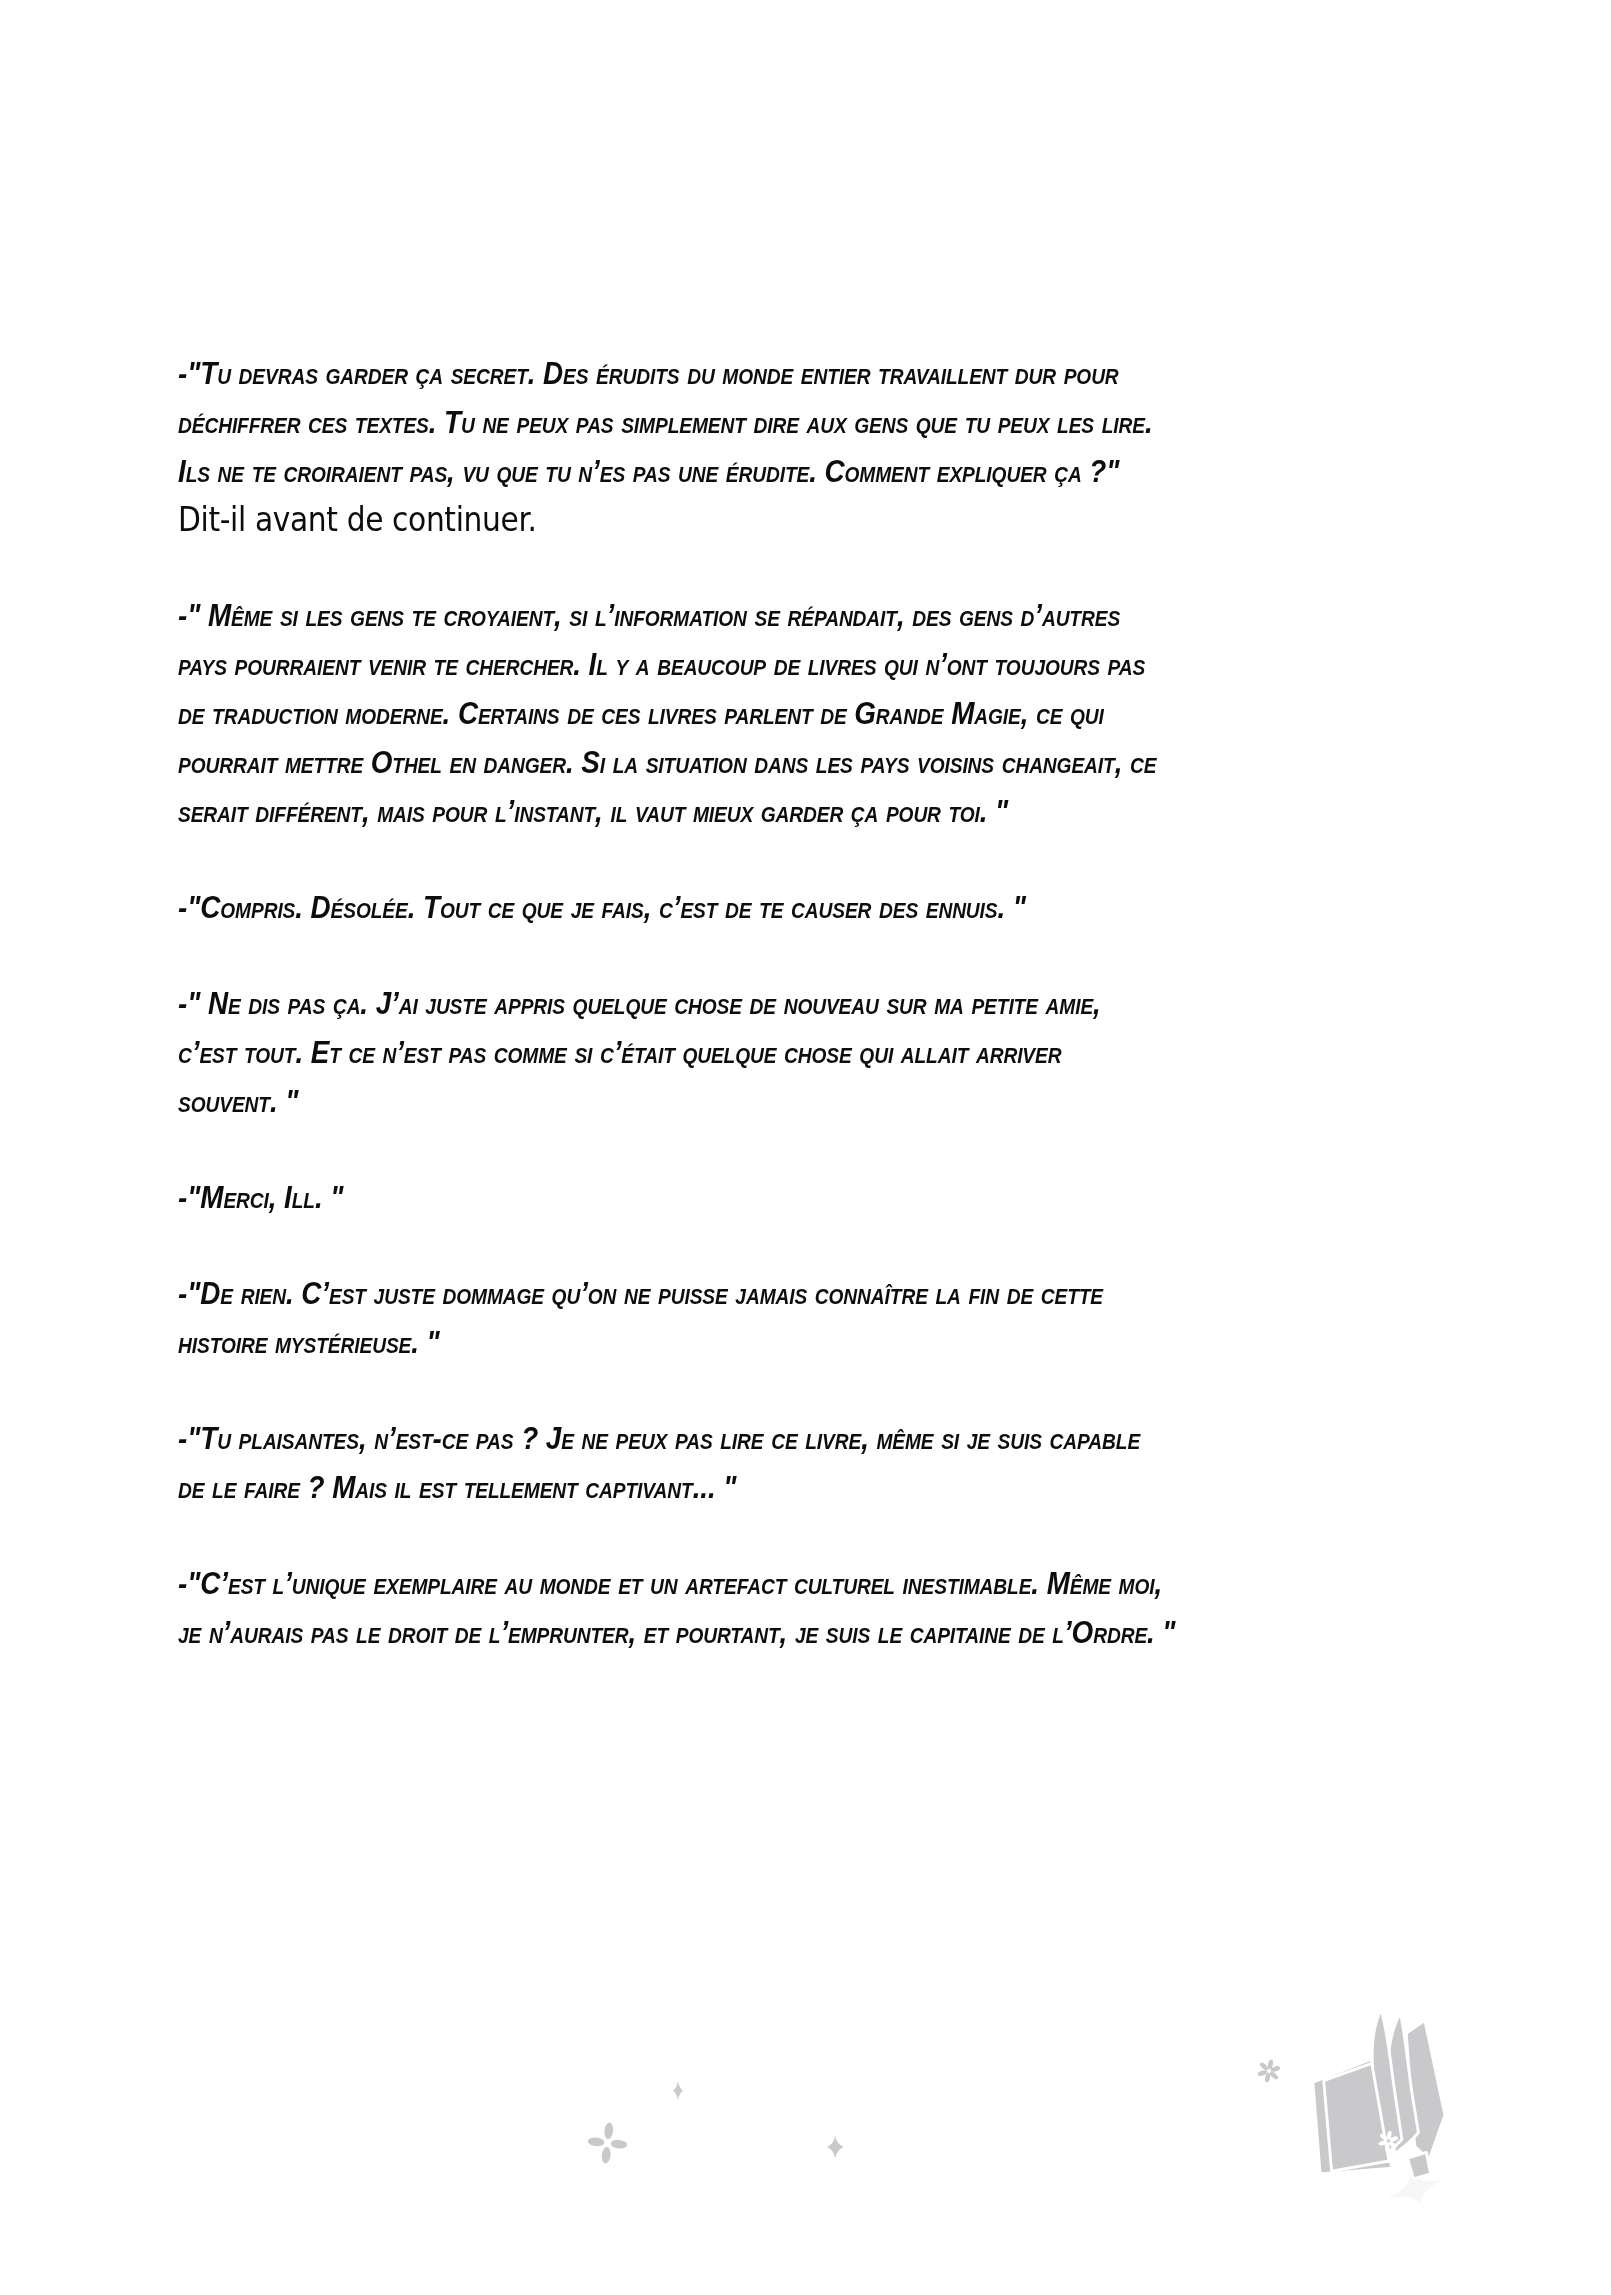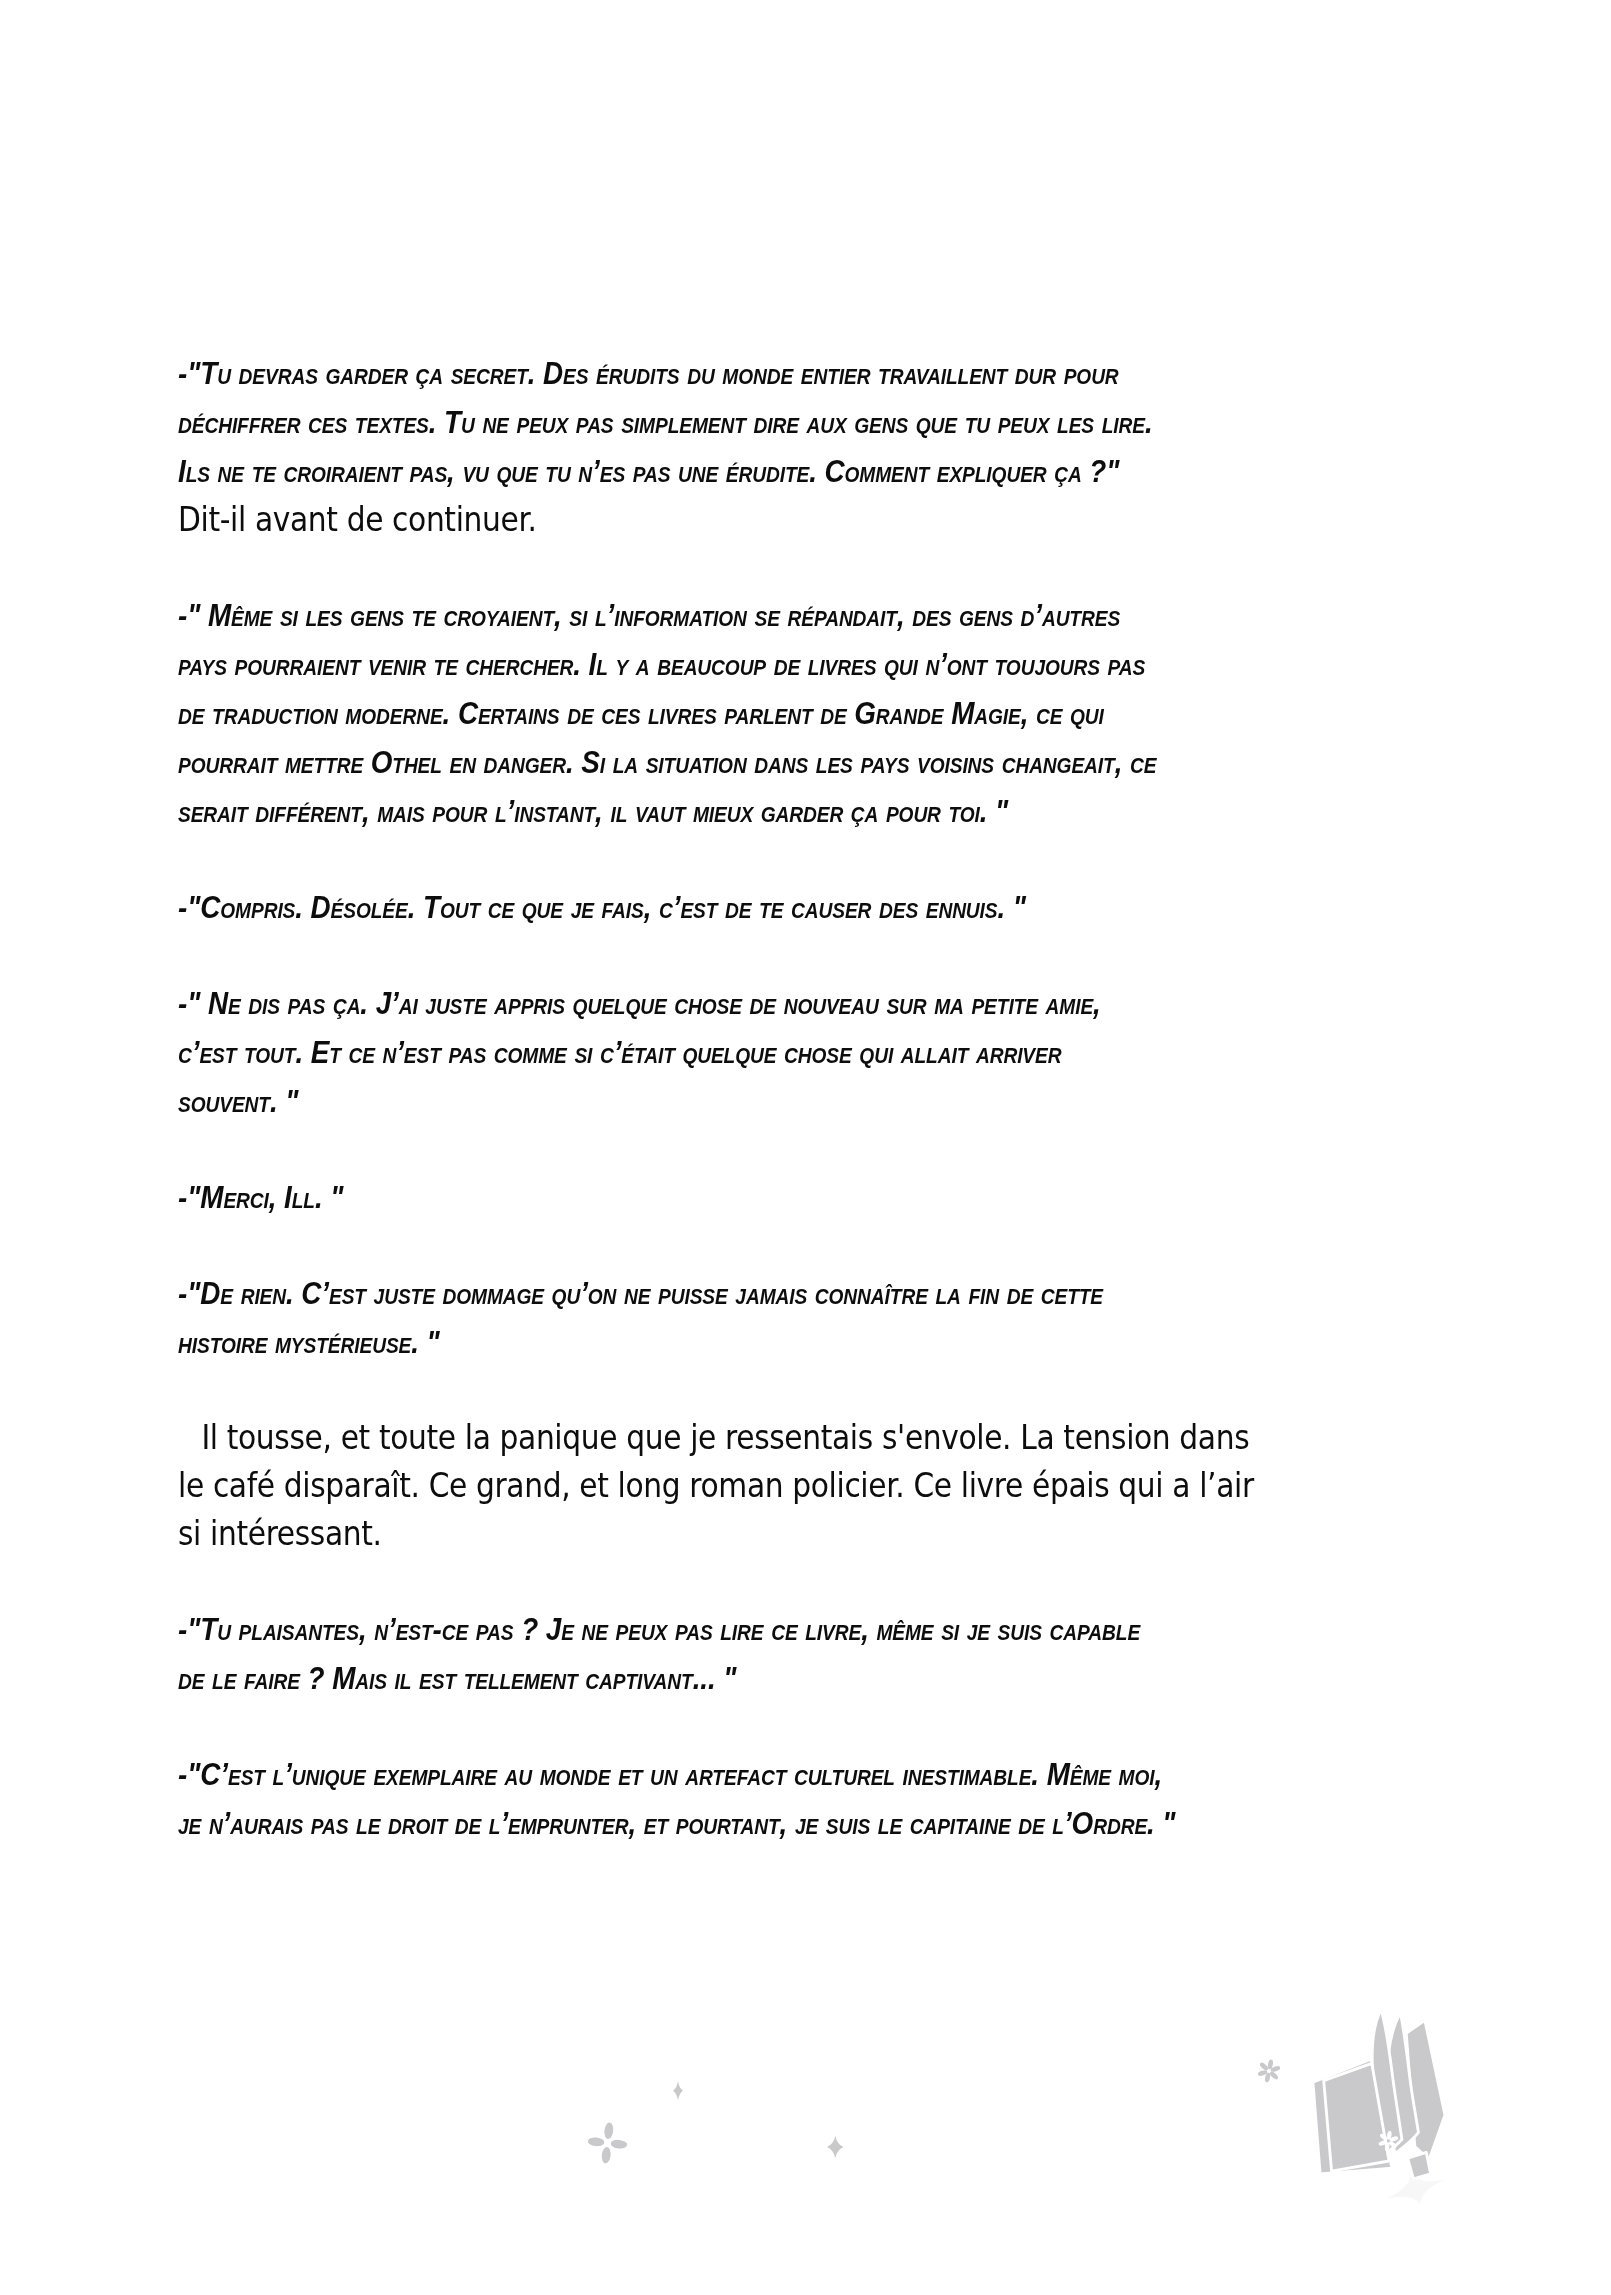--- a/index.html
+++ b/index.html
@@ -67,25 +67,20 @@
         <div class="line dialogue">-" Ne dis pas ça. J’ai juste appris quelque chose de nouveau sur ma petite amie,</div>
         <div class="line dialogue">c’est tout. Et ce n’est pas comme si c’était quelque chose qui allait arriver</div>
         <div class="line dialogue">souvent. "</div>
       </div>
       <div class="para">
         <div class="line dialogue">-"Merci, Ill. "</div>
       </div>
       <div class="para">
         <div class="line dialogue">-"De rien. C’est juste dommage qu’on ne puisse jamais connaître la fin de cette</div>
         <div class="line dialogue">histoire mystérieuse. "</div>
-      </div>
-      <div class="para">
-        <div class="line narration indent">Il tousse, et toute la panique que je ressentais s'envole. La tension dans</div>
-        <div class="line narration">le café disparaît. Ce grand, et long roman policier. Ce livre épais qui a l’air</div>
-        <div class="line narration">si intéressant.</div>
       </div>
       <div class="para">
         <div class="line dialogue">-"Tu plaisantes, n’est-ce pas ? Je ne peux pas lire ce livre, même si je suis capable</div>
         <div class="line dialogue">de le faire ? Mais il est tellement captivant... "</div>
       </div>
       <div class="para">
         <div class="line dialogue">-"C’est l’unique exemplaire au monde et un artefact culturel inestimable. Même moi,</div>
         <div class="line dialogue">je n’aurais pas le droit de l’emprunter, et pourtant, je suis le capitaine de l’Ordre. "</div>
       </div>
     </div>

